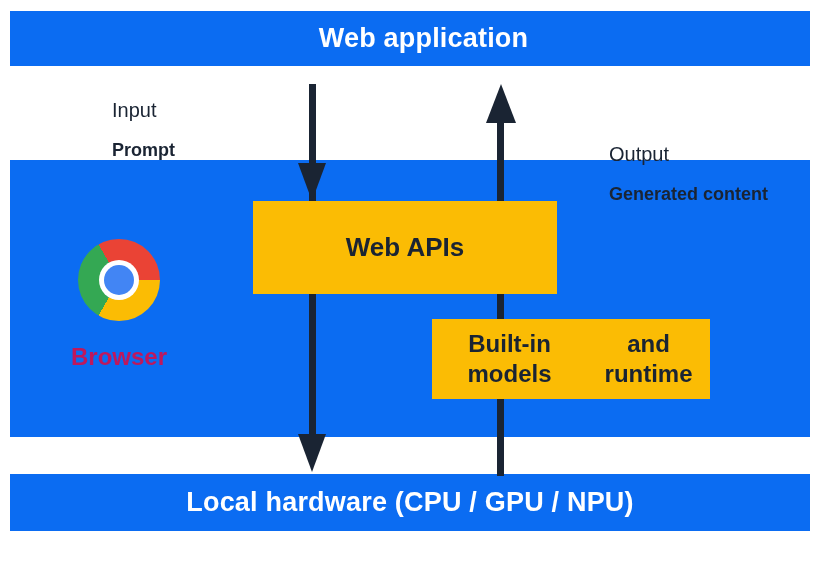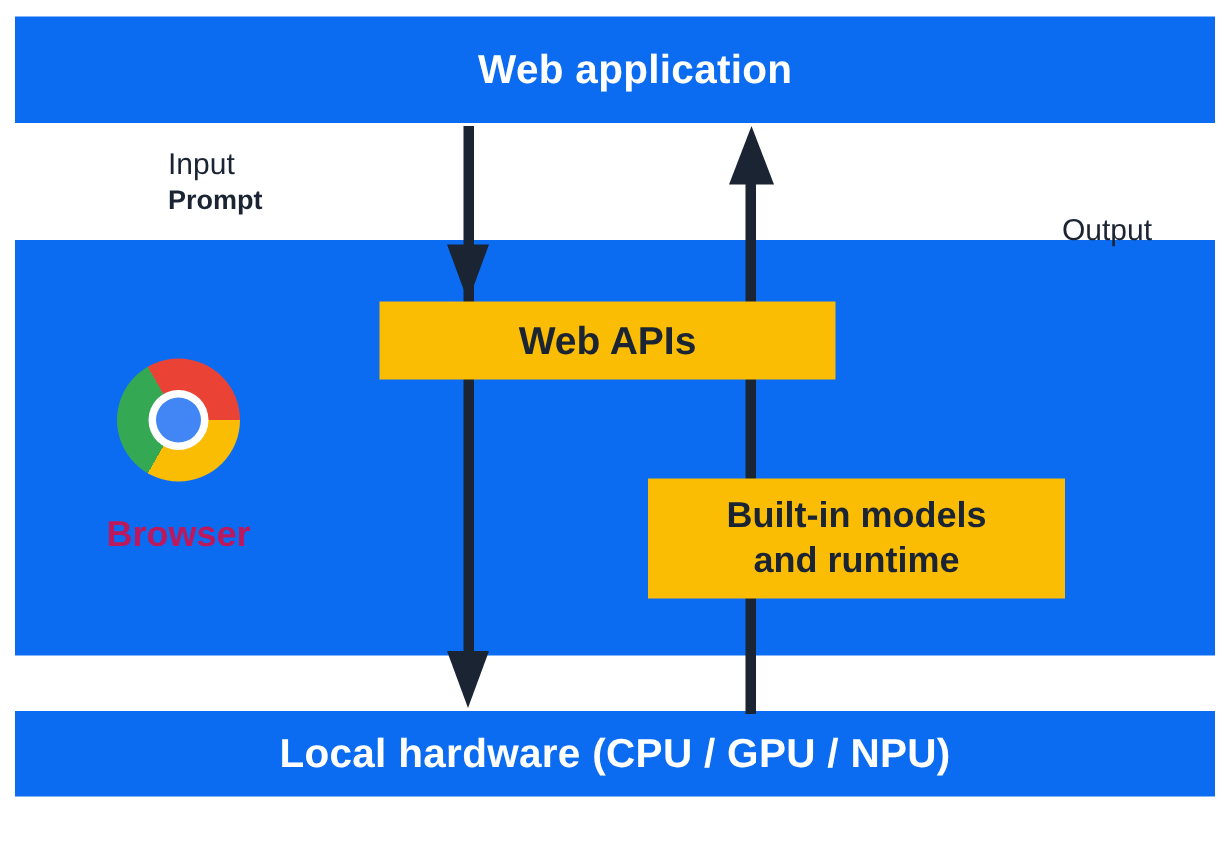--- a/index.html
+++ b/index.html
@@ -27,36 +27,36 @@
   .bar {
     position: absolute;
     left: 10px;
     width: 800px;
     background: var(--layer_blue);
     display: flex;
     align-items: center;
     justify-content: center;
     z-index: 0;
   }
-  .top-bar    { top: 11px;  height: 71px; padding-left: 27px; }
+  .top-bar    { top: 11px;  height: 55px; padding-left: 27px; }
   .mid-panel  { top: 160px; height: 277px; }
   .bottom-bar { top: 474px; height: 57px; }
   .bar-label {
     color: #ffffff;
     font-size: 27px;
     font-weight: bold;
     letter-spacing: 0.2px;
   }
 
   
   .io {
     position: absolute;
     display: flex;
     flex-direction: column;
-    gap: 1px;
+    gap: 18px;
     color: var(--ink);
     z-index: 1;
   }
   .io-input  { left: 112px; top: 99px; align-items: flex-start; }
   .io-output { right: 52px; top: 99px; align-items: flex-start; margin-top: 44px; }
   .io-title { font-size: 20px; font-weight: normal; }
   .io-value { font-size: 18px; font-weight: bold; }
 
   
   .arrow-line {
@@ -92,27 +92,27 @@
     background: var(--accent_yellow);
     color: var(--ink);
     display: flex;
     align-items: center;
     justify-content: center;
     text-align: center;
     z-index: 2;
   }
   .web-apis {
     left: 253px; top: 201px;
-    width: 304px; height: 52px;
+    width: 304px; height: 93px;
     font-size: 26px; font-weight: bold;
   }
   .builtin {
     left: 432px; top: 319px;
     width: 278px; height: 80px;
-    flex-direction: column;
+    flex-direction: row;
     font-size: 24px; font-weight: bold;
     line-height: 30px;
   }
 
   
   .chrome-group {
     position: absolute;
     left: 64px; top: 239px;
     width: 110px;
     display: flex;
@@ -158,20 +158,21 @@
   <div class="bar top-bar">
     <span class="bar-label">Web application</span>
   </div>
 
   <div class="io io-input">
     <span class="io-title">Input</span>
     <span class="io-value">Prompt</span>
   </div>
   <div class="io io-output">
     <span class="io-title">Output</span>
+    <span class="io-value">Generated content</span>
   </div>
 
   <div class="bar mid-panel"></div>
 
   <div class="arrow-line down-line"></div>
   <div class="tri tri-down tri-down-1"></div>
   <div class="tri tri-down tri-down-2"></div>
 
   <div class="arrow-line up-line"></div>
   <div class="tri tri-up"></div>

